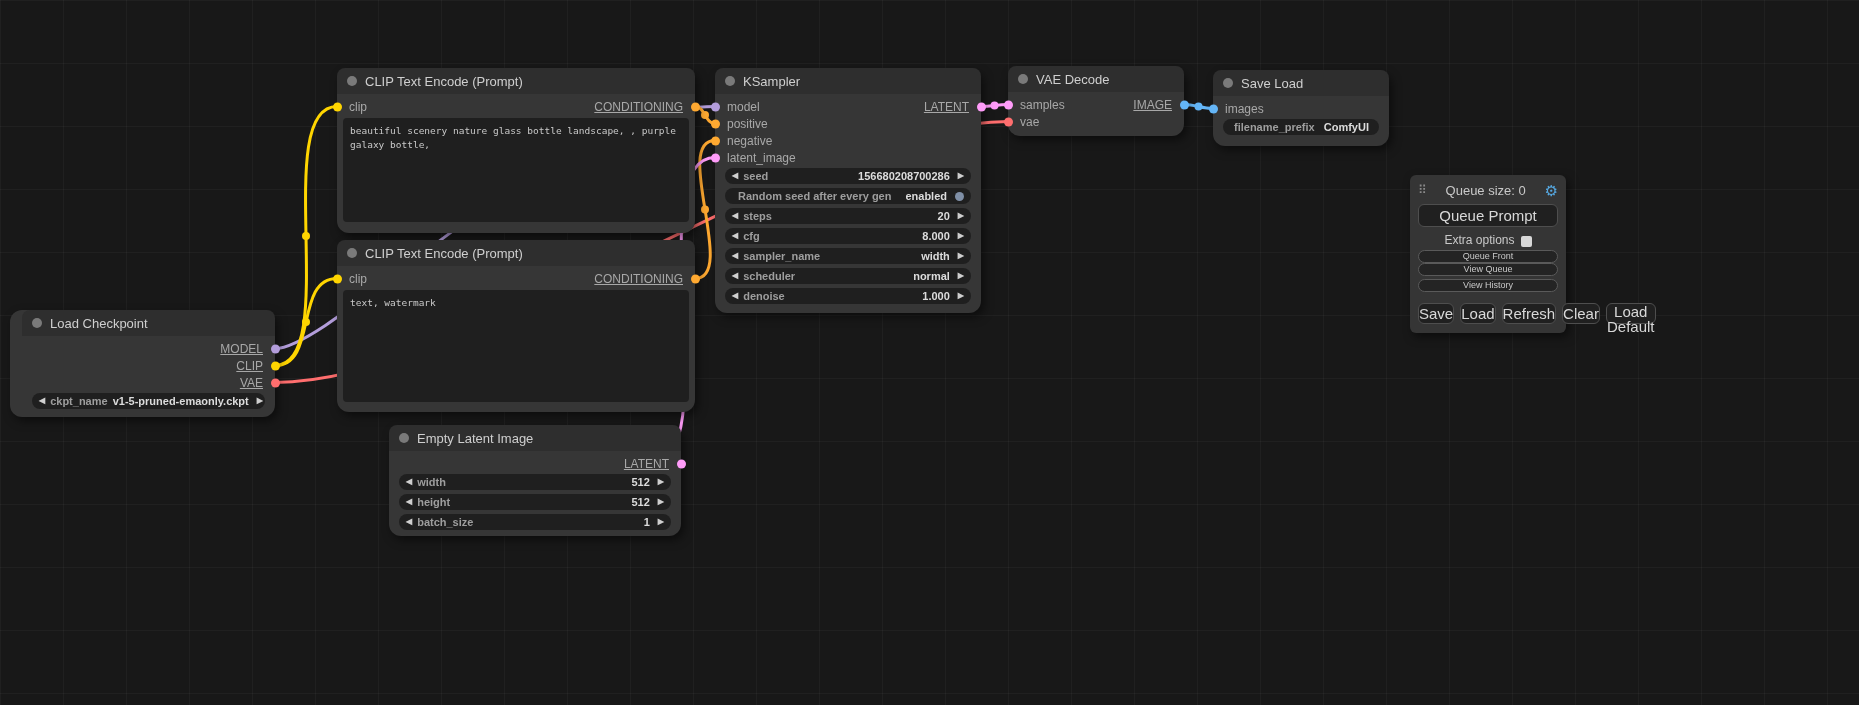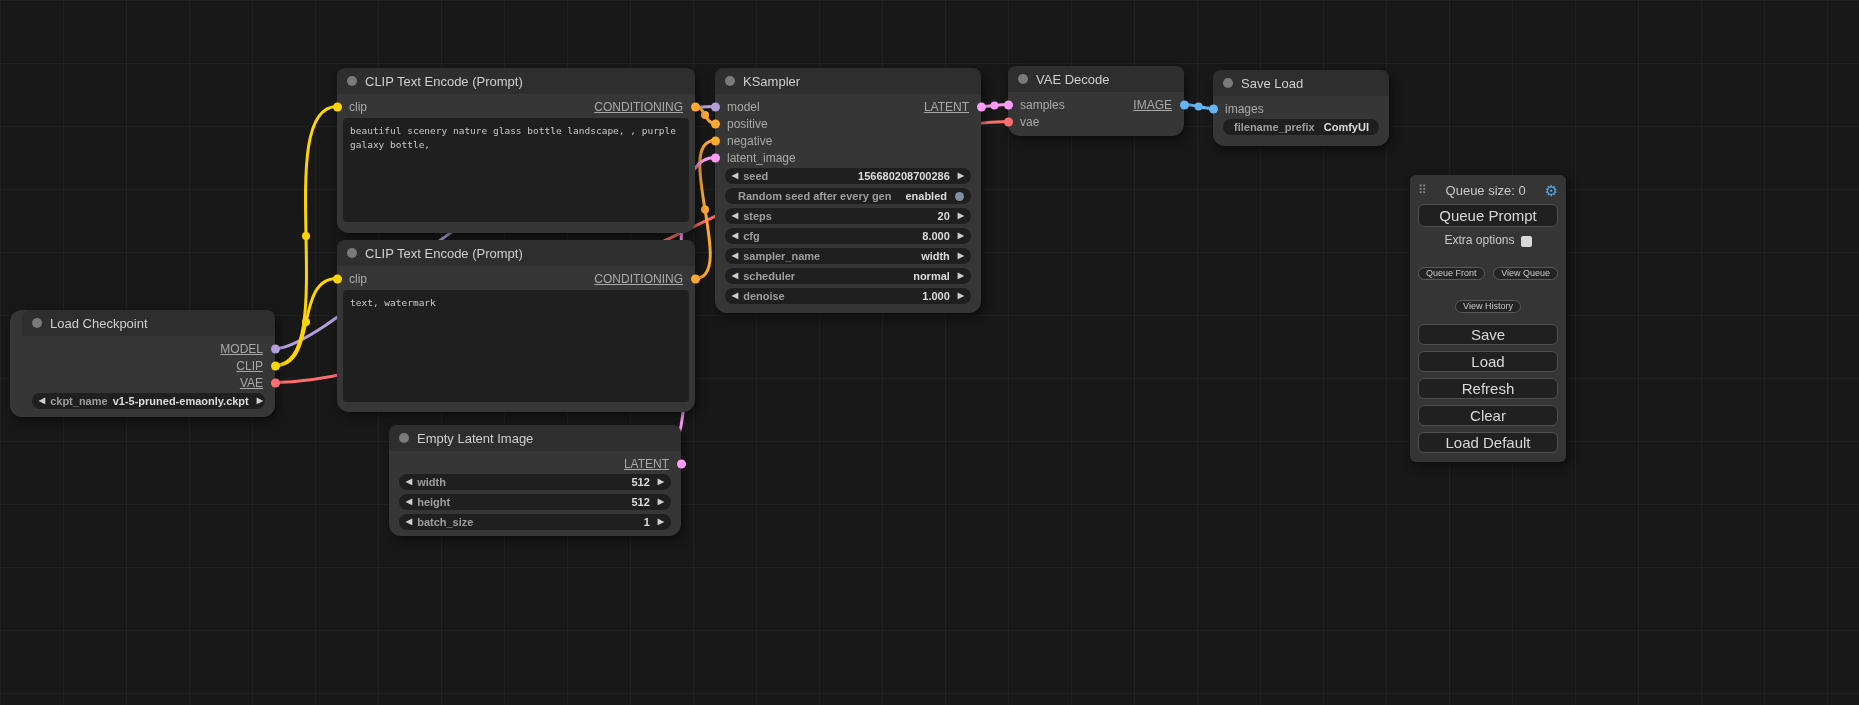--- a/index.html
+++ b/index.html
@@ -59,27 +59,27 @@
   button{font-family:"Liberation Sans", sans-serif;cursor:pointer;}
   .qbig{
     display:block;width:100%;height:21px;box-sizing:border-box;
     background:#202020;border:1px solid #4e4e4e;border-radius:6px;
     color:#d8d8d8;font-size:15px;line-height:1;padding:0;
   }
   .qprompt{height:23px;margin-top:6px;}
   .qextra{display:flex;align-items:flex-end;justify-content:center;gap:6px;margin-top:7px;height:13px;}
   .qextra span.lbl{font-size:12px;color:#c9c9c9;}
   .qcheck{width:11px;height:11px;background:#d8d8d8;border-radius:2px;}
-  .qsmallrow{display:flex;justify-content:space-between;margin-top:20px;}
+  .qsmallrow{display:flex;justify-content:space-between;margin-top:3px;flex-direction:column;}
   .qsmallrow.center{justify-content:center;}
   .qsmall{
     height:13px;box-sizing:border-box;background:#242424;border:1px solid #5a5a5a;
     border-radius:8px;color:#c9c9c9;font-size:9px;line-height:1;padding:0 7px;
   }
-  .qbtns{display:flex;flex-direction:column;gap:6px;margin-top:11px;}
+  .qbtns{display:flex;flex-direction:row;gap:6px;margin-top:11px;}
 </style>
 </head>
 <body>
 
 <svg class="wires" width="1859" height="705">
   <path d="M275,348.5 C335,348.5 555,106.5 715,106.5" stroke="#B39DDB"></path>
   <path d="M275,365.5 C342,365.5 270,106.5 337,106.5" stroke="#FFD500"></path>
   <path d="M275,365.5 C318,365.5 294,278.5 337,278.5" stroke="#FFD500"></path>
   <path d="M275,382.5 C475,382.5 808,121.5 1008,121.5" stroke="#FF6E6E"></path>
   <path d="M695,106.5 C705,106.5 705,123.5 715,123.5" stroke="#FFA931"></path>

